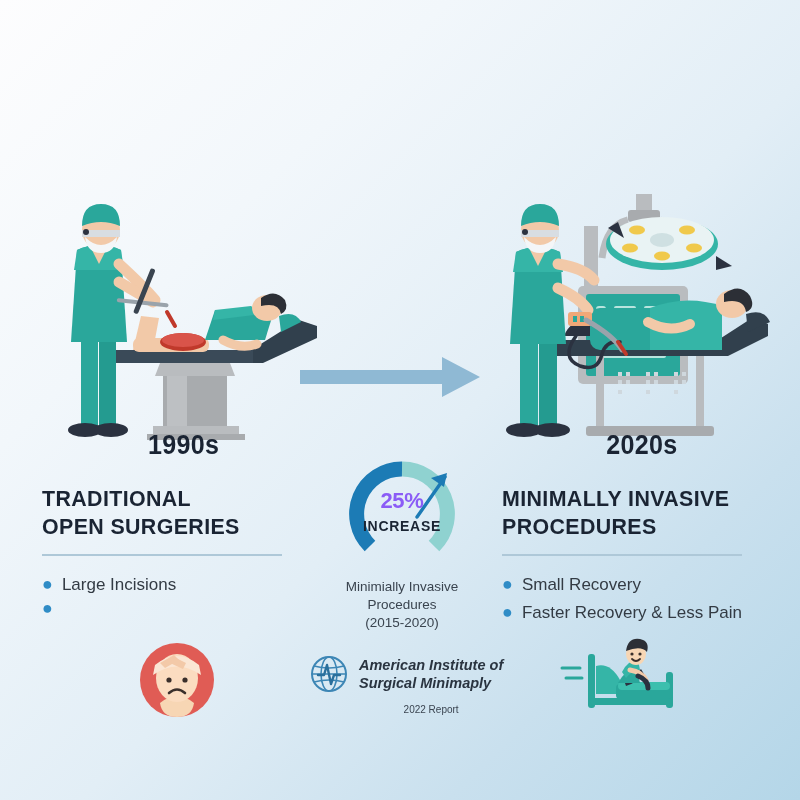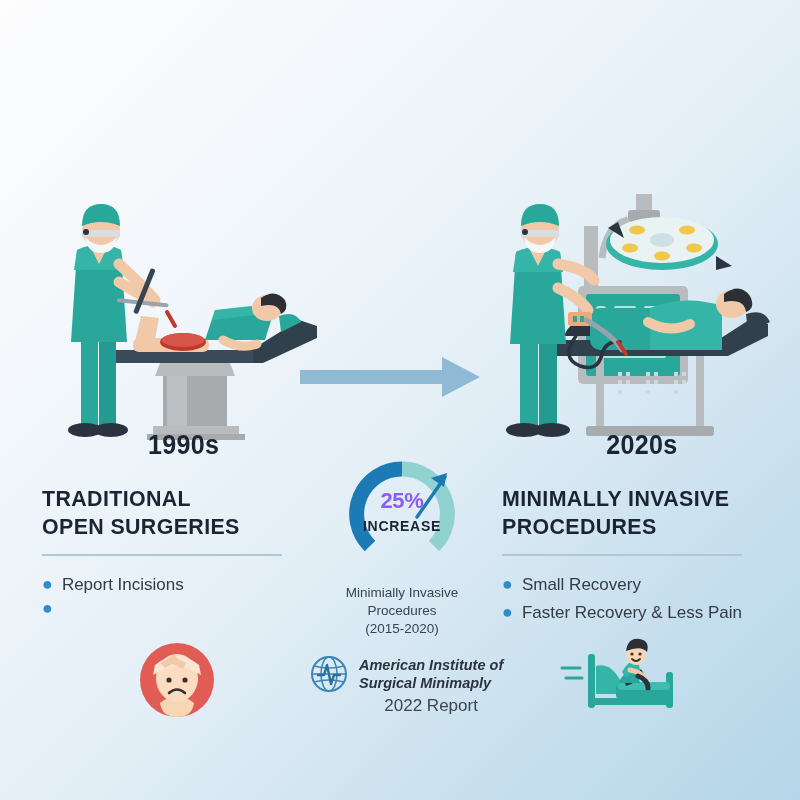--- a/index.html
+++ b/index.html
@@ -61,33 +61,33 @@
     position:absolute; left:0; right:0; top:33px;
     font-family:"Liberation Sans Narrow","Liberation Sans",sans-serif;
     font-weight:700; font-size:22px; color:#8b5cf6; letter-spacing:-.3px;
   }
   .gauge-sub {
     position:absolute; left:0; right:0; top:63px;
     font-family:"Liberation Sans Narrow","Liberation Sans",sans-serif;
     font-weight:700; font-size:14px; color:#1a2433; letter-spacing:.7px;
   }
   .stat-caption {
-    margin-top:19px; font-size:13.5px; color:#3a444f; line-height:1.33;
+    margin-top:13px; font-size:13.5px; color:#3a444f; line-height:1.33;
   }
 
   
   .icon-sad { position:absolute; left:138px; top:641px; }
   .icon-bed { position:absolute; left:560px; top:636px; }
 
   
   .footer { position:absolute; left:310px; top:655px; display:flex; align-items:flex-start; gap:11px; }
   .footer-txt { padding-top:2px; }
   .org { font-size:14.5px; font-weight:700; color:#2a3440; line-height:1.22;font-style:italic; }
   .report { margin-top:4px; font-size:13px; color:#3b4manual; }
-  .report { margin-top:4px; font-size:17px; color:#3b4551; text-align:center; }
+  .report { margin-top:12px; font-size:10px; color:#3b4551; text-align:center; }
 </style>
 </head>
 <body>
 
 <div class="stage">
 
 
   <svg width="290" height="250" viewBox="0 0 290 250" style="position:absolute;left:55px;top:190px;">
 
     <g>
@@ -270,21 +270,21 @@
   <div class="panel left">
     <div class="decade">1990s</div>
     <div class="cat">
       <div>TRADITIONAL</div>
       <div>OPEN SURGERIES</div>
     </div>
     <div class="divider"></div>
     <ul class="bullets">
       <li>
         <span class="dot">●</span>
-        <span>Report Incisions</span>
+        <span>Large Incisions</span>
       </li>
       <li>
         <span class="dot">●</span>
       </li>
     </ul>
   </div>
 
   <div class="panel right">
     <div class="decade">2020s</div>
     <div class="cat">

